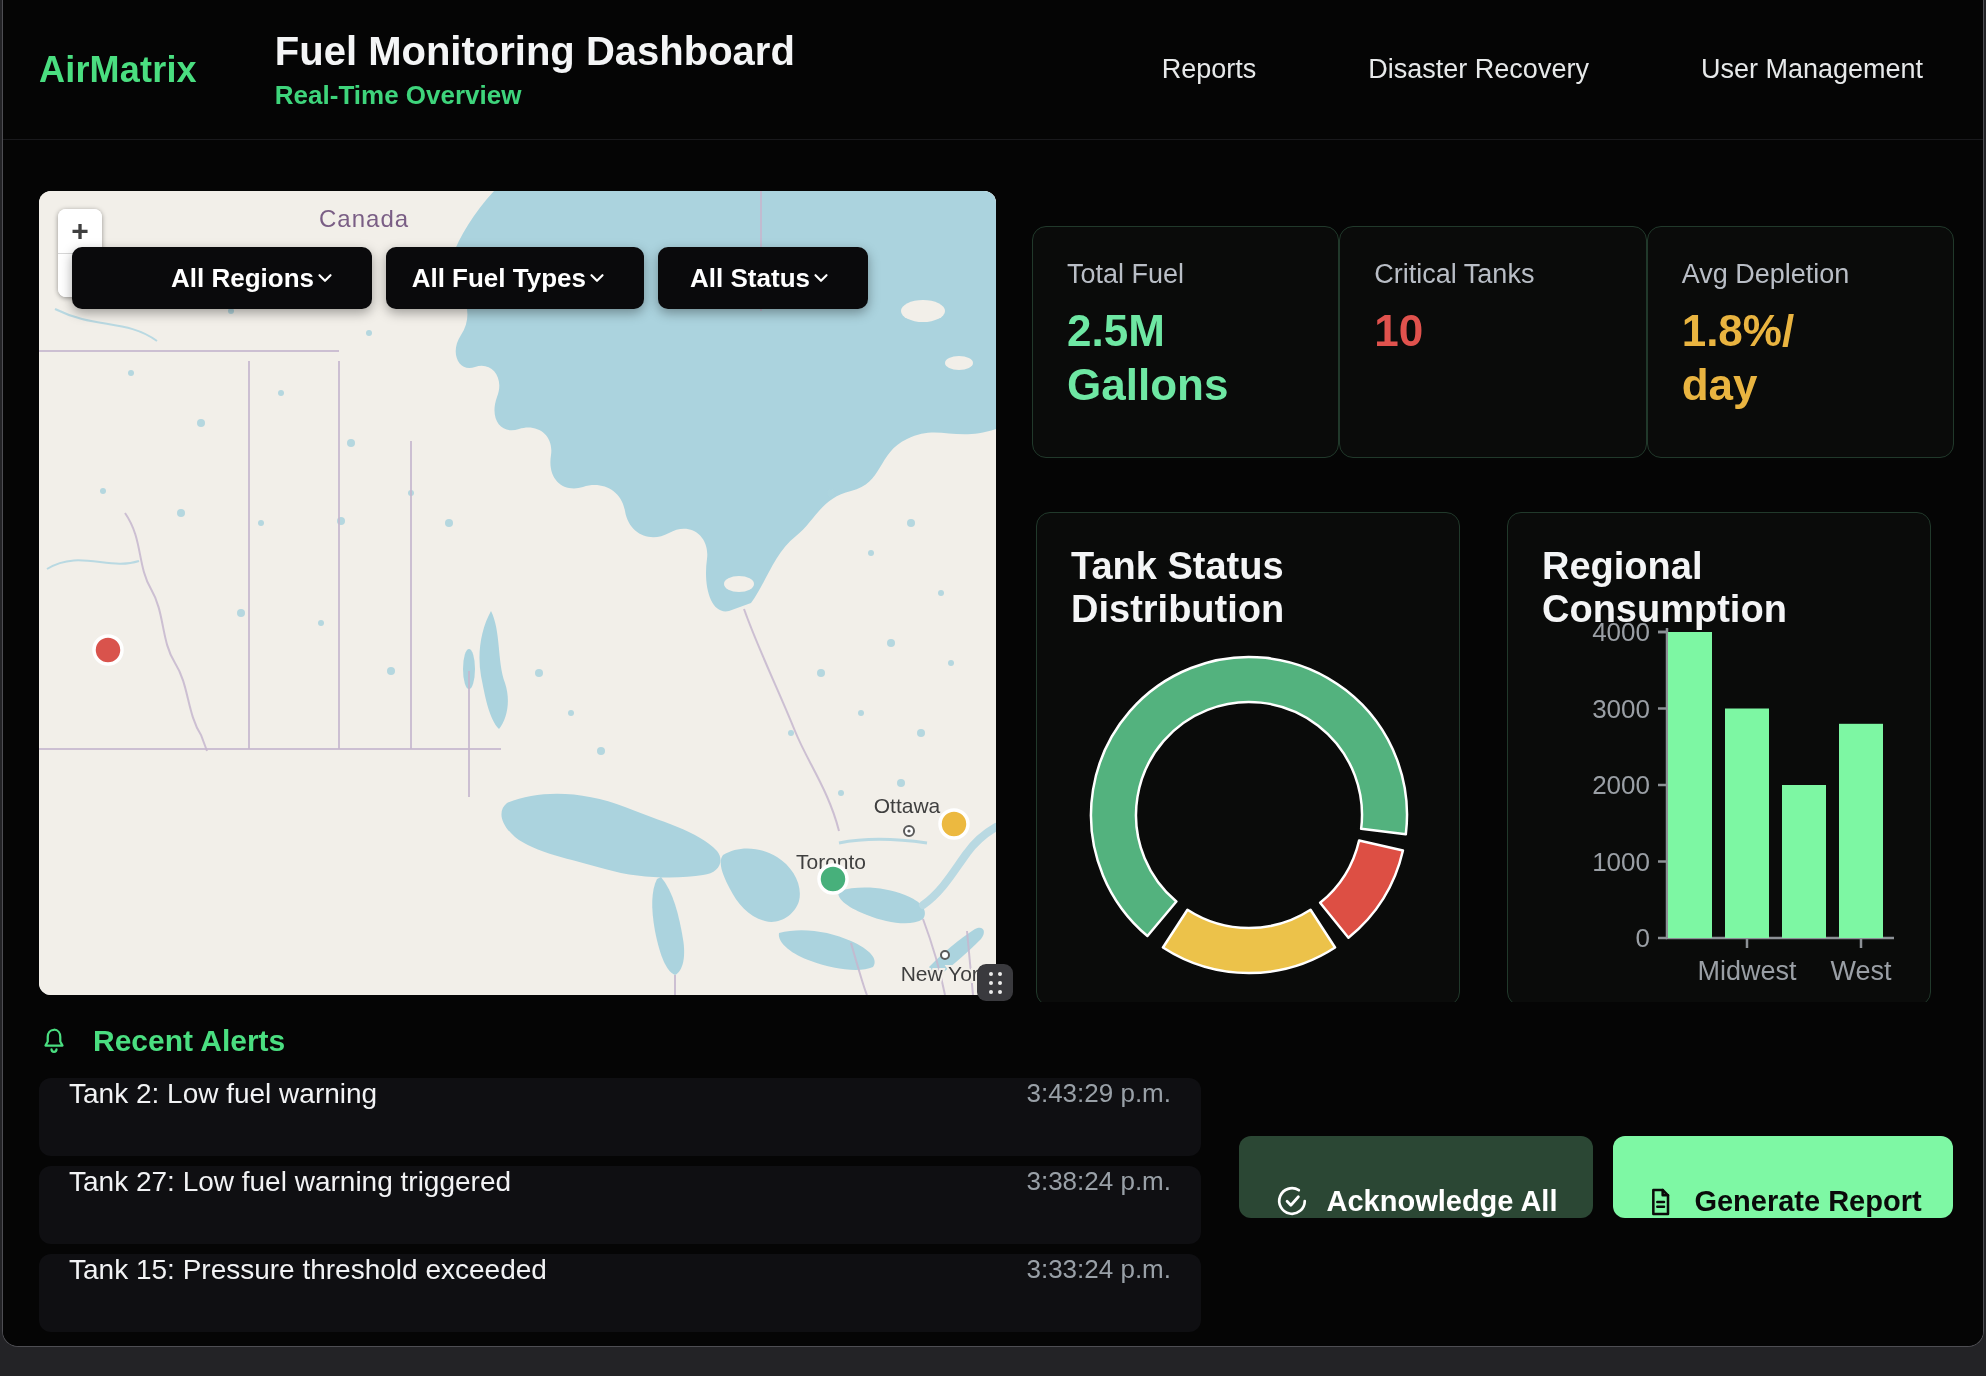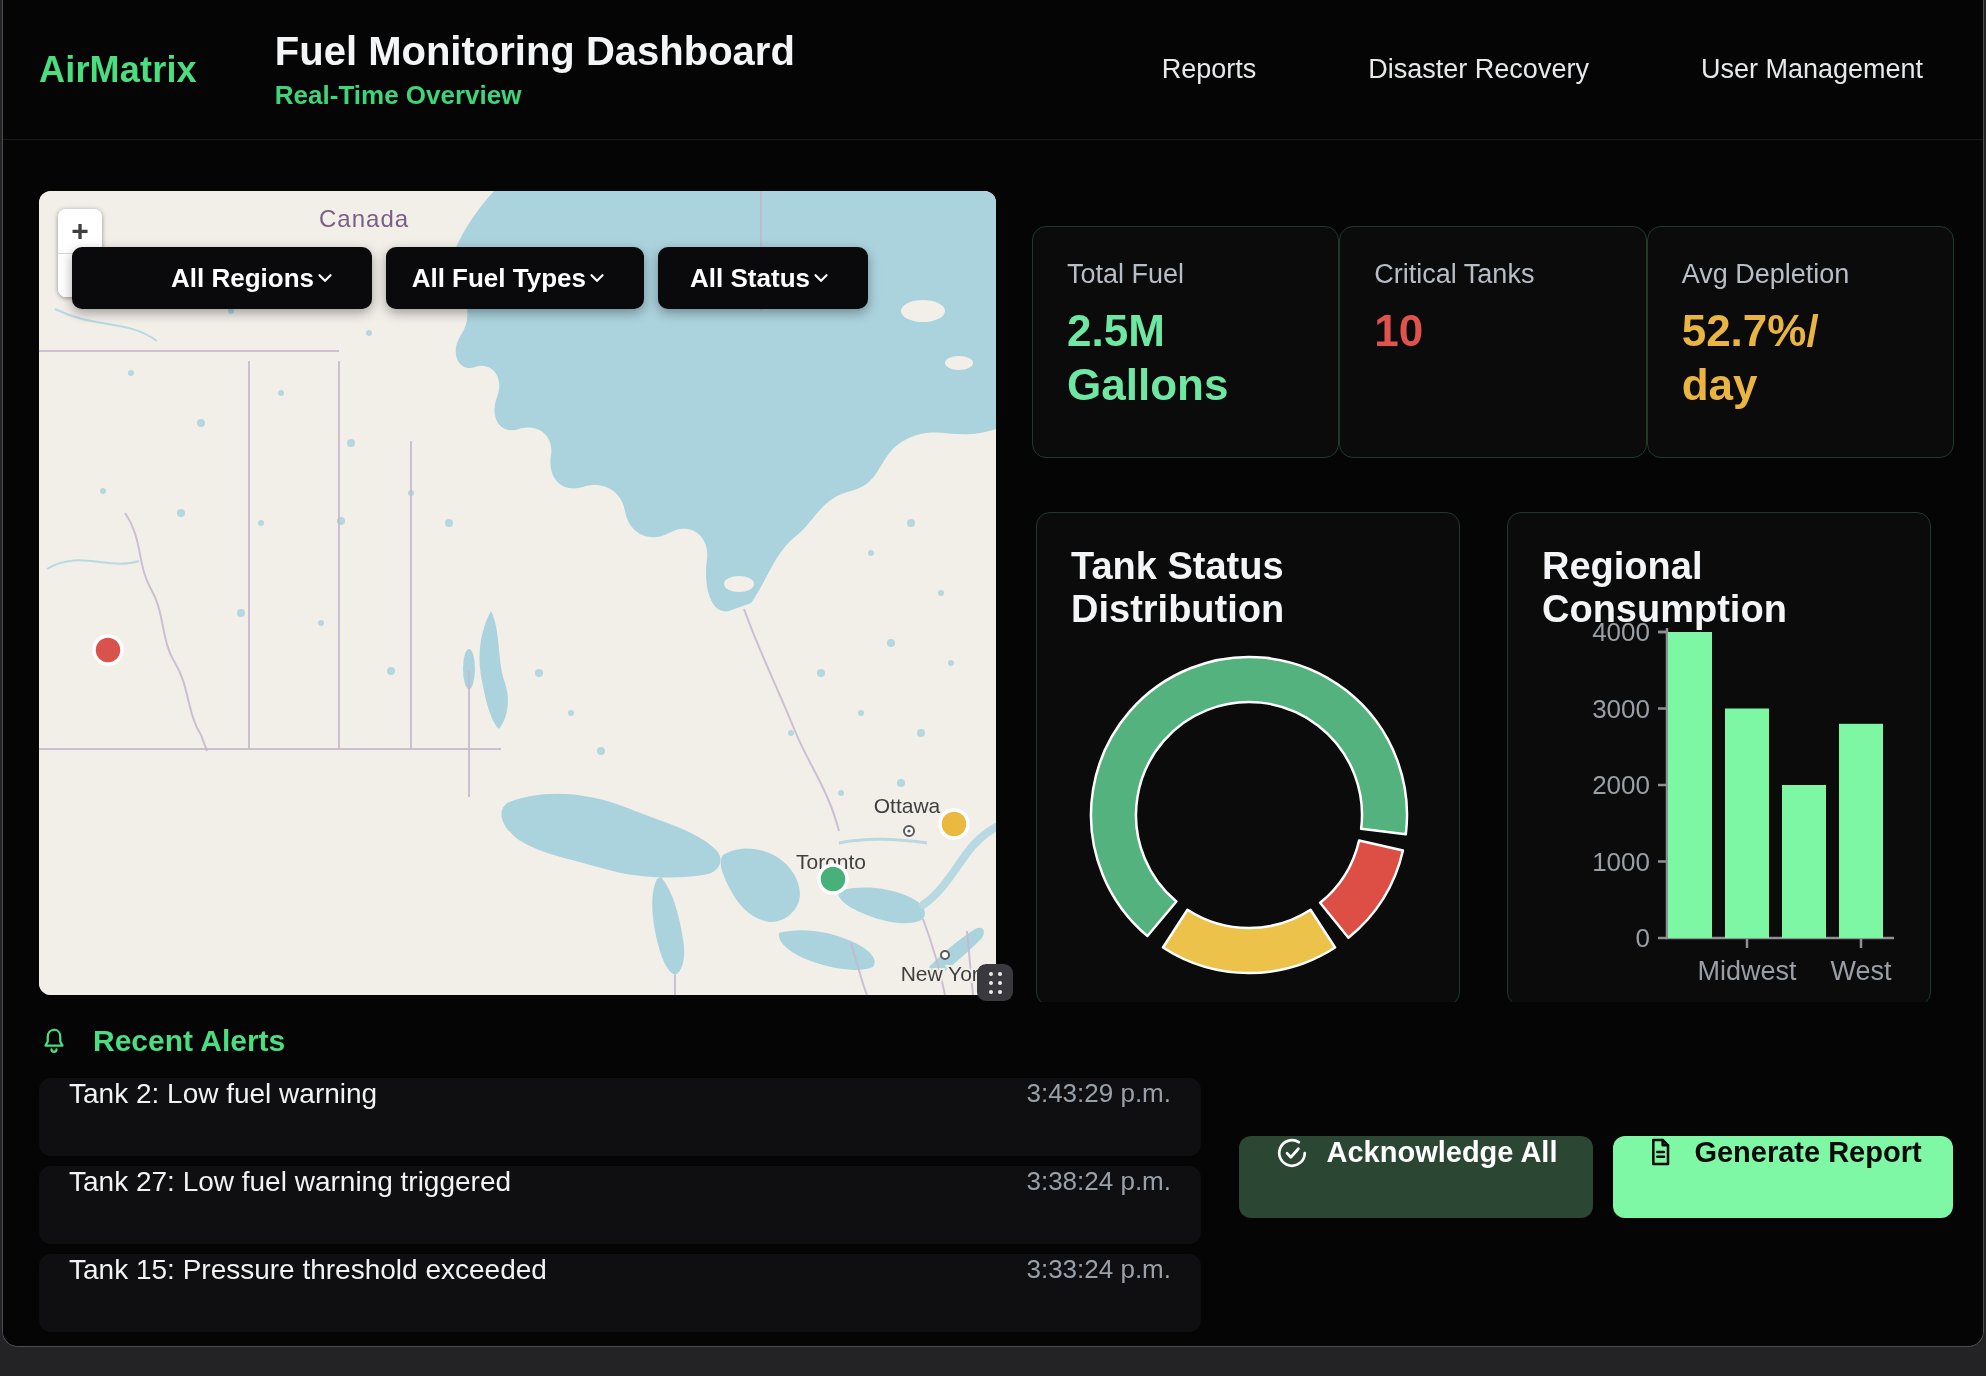--- a/index.html
+++ b/index.html
@@ -59,21 +59,21 @@
 
   
   .alerts-panel{position:absolute;left:0;top:1002px;width:100%;height:345px;background:#050505}
   .alerts-head{position:absolute;left:36px;top:22px;display:flex;align-items:center;gap:24px}
   .alerts-head h2{font-size:30px;font-weight:700;color:#4ade80}
   .alert-list{position:absolute;left:36px;top:76px;width:1162px}
   .alert-row{height:78px;background:#0f0f12;border-radius:12px;margin-bottom:10px;display:flex;
              align-items:flex-start;justify-content:space-between;padding:0 30px}
   .alert-text{font-size:28px;color:#f2f3f5}
   .alert-time{font-size:26px;color:#99a0a7}
-  .btn{position:absolute;top:134px;height:82px;border:none;border-radius:12px;display:flex;align-items:flex-start;
+  .btn{position:absolute;top:134px;height:82px;border:none;border-radius:12px;display:flex;align-items:flex-end;
        justify-content:center;gap:18px;font-size:29px;font-weight:700;cursor:pointer;font-family:inherit}
   #ack-btn{left:1236px;width:354px;background:#2b4734;color:#fff}
   #gen-btn{left:1610px;width:340px;background:#7ef8a4;color:#0a0a0a}
 </style>
 </head>
 <body>
 
 <div class="screen">
 <div class="app">
 
@@ -232,21 +232,21 @@
       <div class="stat-label">Total Fuel</div>
       <div class="stat-value" style="color: rgb(110, 231, 163);">2.5M
 Gallons</div>
     </div>
     <div class="stat-card">
       <div class="stat-label">Critical Tanks</div>
       <div class="stat-value" style="color: rgb(224, 82, 77);">10</div>
     </div>
     <div class="stat-card">
       <div class="stat-label">Avg Depletion</div>
-      <div class="stat-value" style="color: rgb(233, 180, 64);">52.7%/
+      <div class="stat-value" style="color: rgb(233, 180, 64);">1.8%/
 day</div>
     </div>
   </div>
 
   <div class="chart-card" id="donut-card">
     <div class="chart-title">Tank Status Distribution</div>
     <svg id="donut-svg" width="424" height="494" viewBox="0 0 424 494">
           <path d="M 110.43955766952678 423.03502201279855 A 158 158 0 1 1 368.8222919593289 321.2553562580133 L 324.1577151354694 315.77123580478167 A 113 113 0 1 0 139.36500010542105 388.5630220724445 Z" fill="#53b27e" stroke="#ffffff" stroke-width="2.5" stroke-linejoin="round"></path>
           <path d="M 365.9504702360672 337.5422665863307 A 158 158 0 0 1 311.43262178587435 424.7890619102014 L 283.11320418863164 389.8174936446377 A 113 113 0 0 0 322.1038173207316 327.41946914085673 Z" fill="#dd4f44" stroke="#ffffff" stroke-width="2.5" stroke-linejoin="round"></path>
           <path d="M 298.0529675323743 434.50994973537695 A 158 158 0 0 1 125.94703246762572 434.50994973537695 L 150.45578904330193 396.7697741778329 A 113 113 0 0 0 273.54421095669807 396.7697741778329 Z" fill="#ecc24a" stroke="#ffffff" stroke-width="2.5" stroke-linejoin="round"></path>

